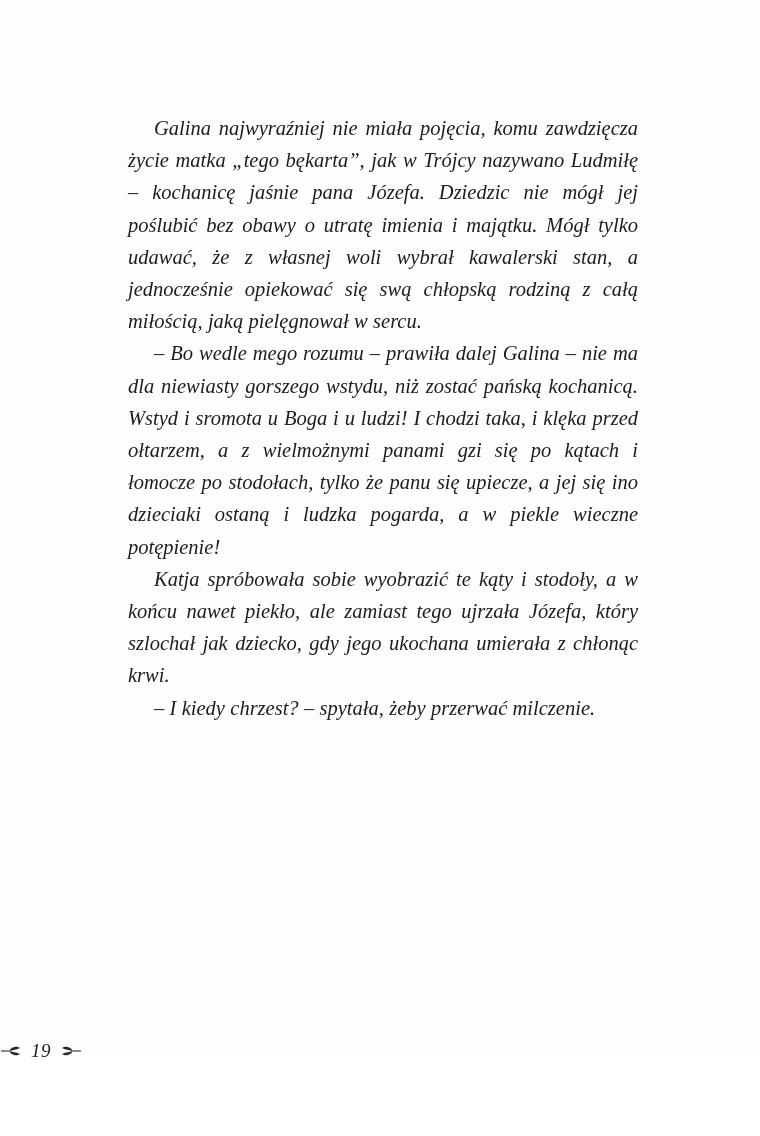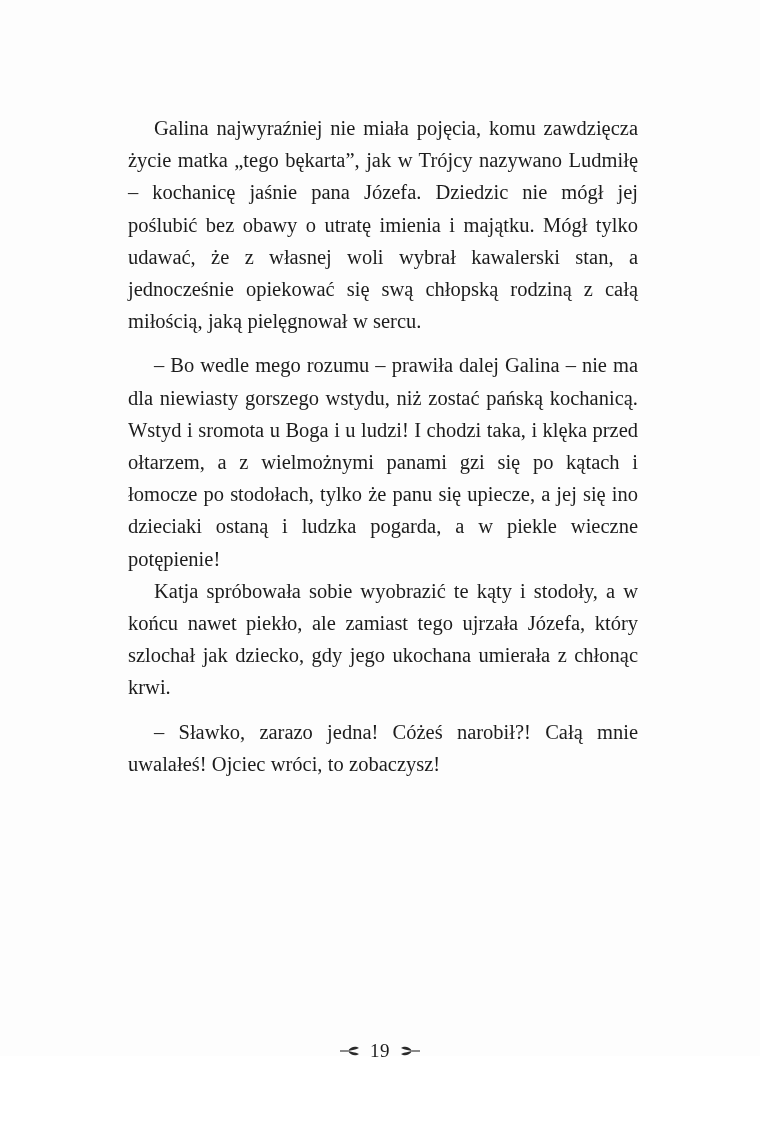--- a/index.html
+++ b/index.html
@@ -15,49 +15,48 @@
     position: relative;
     overflow: hidden;
   }
   .page {
     position: absolute;
     left: 0;
     top: 0;
     width: 760px;
     height: 1056px;
     background: #fdfdfd;
+    font-style: italic;
   }
   .text-block {
     position: absolute;
     left: 128px;
     top: 112px;
     width: 510px;
   }
   .para {
     margin: 0;
     font-size: 20.5px;
     line-height: 32.2px;
     text-align: justify;
     text-indent: 26px;
     hyphens: manual;
     word-spacing: 0.2px;
     color: #1c1c1c;
   }
   .para.dash {
     text-indent: 26px;
-    margin-top: 12px;
   }
   .footer {
     position: absolute;
     left: 0;
     top: 1040px;
     width: 760px;
     display: flex;
     align-items: center;
-    justify-content: center;
     gap: 9px;
   }
   .page-number {
     font-size: 19px;
     font-family: "Liberation Serif", serif;
     color: #1c1c1c;
     letter-spacing: 0.5px;
   }
   .orn {
     display: inline-block;
@@ -69,21 +68,21 @@
 </style>
 </head>
 <body>
 
 <div class="page">
 
   <div class="text-block">
     <p class="para">Galina najwyraźniej nie miała pojęcia, komu zawdzięcza życie matka „tego bękarta”, jak w Trójcy nazywano Ludmiłę – kochanicę jaśnie pana Józefa. Dziedzic nie mógł jej poślubić bez obawy o utratę imienia i majątku. Mógł tylko udawać, że z własnej woli wybrał kawalerski stan, a jednocześnie opiekować się swą chłopską rodziną z całą miłością, jaką pielęgnował w sercu.</p>
     <p class="para dash">– Bo wedle mego rozumu – prawiła dalej Galina – nie ma dla niewiasty gorszego wstydu, niż zostać pańską kochanicą. Wstyd i sromota u Boga i u ludzi! I chodzi taka, i klęka przed ołtarzem, a z wielmożnymi panami gzi się po kątach i łomoczе po stodołach, tylko że panu się upiecze, a jej się ino dzieciaki ostaną i ludzka pogarda, a w piekle wieczne potępienie!</p>
     <p class="para">Katja spróbowała sobie wyobrazić te kąty i stodoły, a w końcu nawet piekło, ale zamiast tego ujrzała Józefa, który szlochał jak dziecko, gdy jego ukochana umierała z chłonąc krwi.</p>
-    <p class="para dash">– Sławko, zarazo jedna! Cóżeś narobił?! Całą mnie uwalałeś! Ojciec wróci, to zobaczysz!</p>
+    <p class="para dash">– I kiedy chrzest? – spytała, żeby przerwać milczenie.</p>
   </div>
 
   <div class="footer">
     <span class="orn">
       <svg viewBox="0 0 22 12" width="22" height="12" aria-hidden="true">
         <path d="M1 6 L9 6" stroke="#2a2a2a" stroke-width="1.1" fill="none"></path>
         <path d="M9 6 C12 1, 17 1, 20 3 C16 5, 12 5, 9 6 Z" fill="#2a2a2a"></path>
         <path d="M9 6 C12 11, 17 11, 20 9 C16 7, 12 7, 9 6 Z" fill="#2a2a2a"></path>
       </svg>
     </span>

